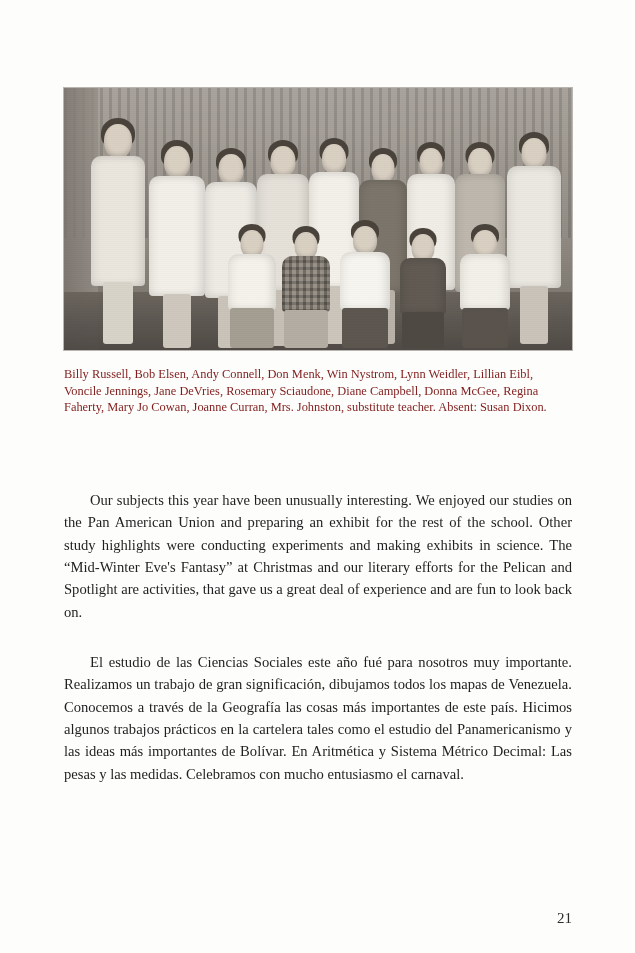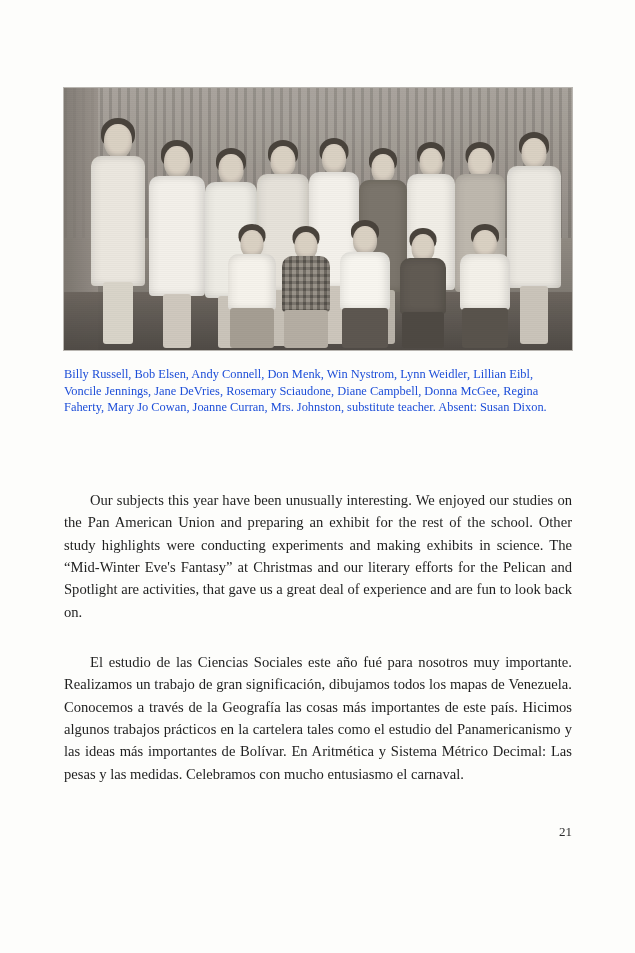--- a/index.html
+++ b/index.html
@@ -119,44 +119,44 @@
     border-radius: 3px;
   }
   .caption {
     position: absolute;
     top: 366px;
     left: 64px;
     width: 508px;
     font-family: "Liberation Serif", serif;
     font-size: 12.4px;
     line-height: 1.33;
-    color: #1d4ed8;
+    color: #7f1d1d;
     text-align: left;
   }
   .body-block {
     position: absolute;
     left: 64px;
     width: 508px;
     font-family: "Liberation Serif", serif;
     font-size: 14.6px;
     line-height: 1.53;
     color: #1f1f1f;
     text-align: justify;
     text-indent: 26px;
   }
   #para-en { top: 489px; }
   #para-es { top: 651px; }
   .page-number {
     position: absolute;
-    top: 824px;
+    top: 910px;
     left: 0;
     width: 572px;
     text-align: right;
     font-family: "Liberation Serif", serif;
-    font-size: 13px;
+    font-size: 15px;
     color: #2b2b2b;
   }
   .grain {
     position: absolute;
     inset: 0;
     pointer-events: none;
     background-image:
       repeating-linear-gradient(0deg, rgba(0,0,0,0.018) 0 1px, rgba(255,255,255,0) 1px 2px);
     mix-blend-mode: multiply;
   }

